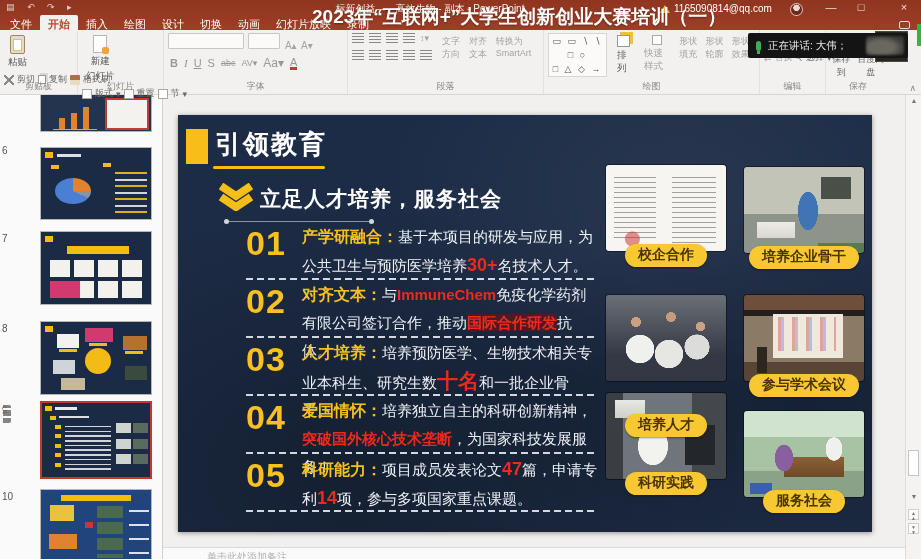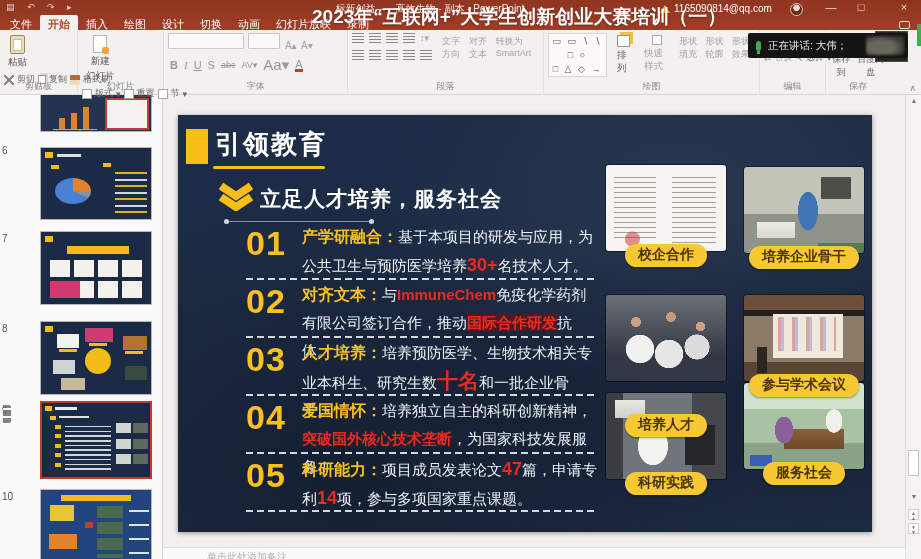--- a/index.html
+++ b/index.html
@@ -289,21 +289,21 @@
         <span class="grayed" style="font-size:10px;">A▴</span>
         <span class="grayed" style="font-size:10px;">A▾</span>
       </div>
       <div class="fontline">
         <span class="b">B</span>
         <span class="i">I</span>
         <span class="u">U</span>
         <span>S</span>
         <span class="st">abc</span>
         <span style="font-size:9px;">AV▾</span>
-        <span style="font-size:15px;">Aa▾</span>
+        <span style="font-size:12px;">Aa▾</span>
         <span class="ared">A</span>
       </div>
       <div class="glabel">字体</div>
     </div>
     <div class="rgroup" style="width:196px;">
       <div style="display:flex; gap:10px;">
         <div>
           <div class="rrow" style="gap:5px;">
             <span class="li4"></span>
             <span class="li4"></span>
@@ -439,21 +439,21 @@
         <div class="pill">培养人才</div>
       </div>
       <div class="pcell" style="left:566px; top:180px;">
         <div class="ph conference"></div>
         <div class="pill">参与学术会议</div>
       </div>
       <div class="pcell" style="left:428px; top:278px;">
         <div class="ph research"></div>
         <div class="pill">科研实践</div>
       </div>
-      <div class="pcell" style="left:566px; top:268px;">
+      <div class="pcell" style="left:566px; top:296px;">
         <div class="ph service"></div>
         <div class="pill">服务社会</div>
       </div>
     </div>
 
     <div class="notesbar">
       <span>单击此处添加备注</span>
     </div>
   </div>
 

